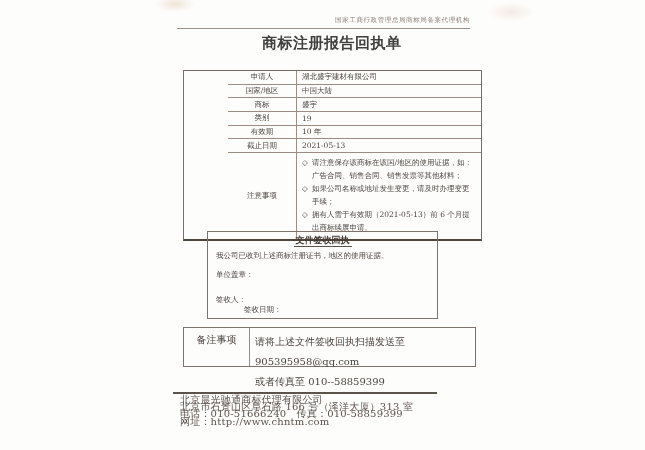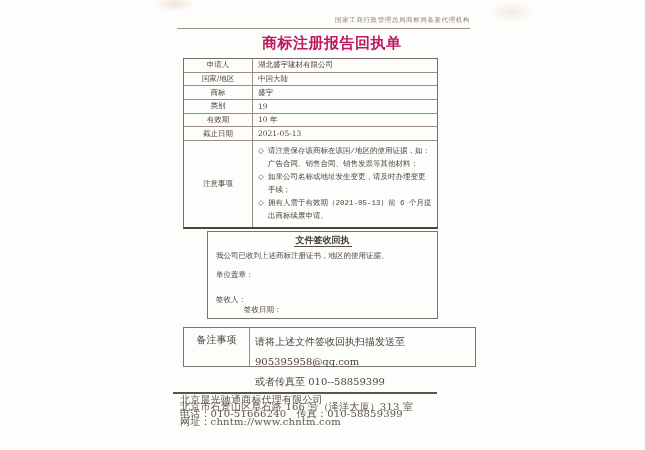--- a/index.html
+++ b/index.html
@@ -20,44 +20,45 @@
   .letterhead-text{
     position:absolute;top:16px;right:175px;
     font-size:6.5px;letter-spacing:0.6px;color:#8b7f77;white-space:nowrap;
   }
   .letterhead-rule{
     position:absolute;left:177px;top:28px;width:293px;height:1px;
     background:#9b9189;
   }
   .doc-title{
     position:absolute;left:262px;top:34px;
-    font-size:15px;font-weight:bold;letter-spacing:0.5px;color:#be185d;white-space:nowrap;
+    font-size:15px;font-weight:bold;letter-spacing:0.5px;color:#404040;white-space:nowrap;
   }
 
   
   .info-table{
-    position:absolute;left:183px;top:58px;width:253px;
+    position:absolute;left:183px;top:70px;width:253px;
     border:1px solid #776c66;border-bottom:2px solid #4f443b;
     font-size:7.5px;
+    padding-left:44px;
   }
   .irow{display:flex;height:12.7px;border-bottom:1px solid #9b8c86;}
   .irow .lbl{
     width:68px;flex:0 0 68px;border-right:1px solid #9b8c86;
     display:flex;align-items:center;justify-content:center;
   }
   .irow .val{flex:1;display:flex;align-items:center;padding-left:5px;}
   .nrow{display:flex;}
   .nrow .lbl{
     width:68px;flex:0 0 68px;border-right:1px solid #9b8c86;
     display:flex;align-items:center;justify-content:center;
   }
   .nrow .content{flex:1;padding:4px 5px 4px 5px;line-height:12.9px;}
   .note-item{display:flex;}
   .note-item .bullet{flex:0 0 10px;}
-  .note-item .note-text{flex:1;font-family:Liberation Mono, monospace;}
+  .note-item .note-text{flex:1;}
 
   
   .receipt-box{
     position:absolute;left:207px;top:231px;width:229px;height:86px;
     border:1px solid #7d736c;font-size:7.5px;
   }
   .receipt-title{width:100%;text-align:center;margin-top:2px;font-size:9px;font-weight:bold;color:#443e38;}
   .receipt-title span{border-bottom:1px solid #5a5049;padding:0 2px 1px;}
   .receipt-statement{margin:4px 8px 0 8px;}
   .seal-label{position:absolute;left:8px;top:38px;}
@@ -153,16 +154,16 @@
       <div>请将上述文件签收回执扫描发送至 905395958@qq.com</div>
       <div>或者传真至 010--58859399</div>
     </div>
   </div>
 
   <div class="footer-rule"></div>
   <div class="footer">
     <div>北京晨光驰通商标代理有限公司</div>
     <div>北京市石景山区阜石路 166 号（泽洋大厦）313 室</div>
     <div>电话：010-51666240　传真：010-58859399</div>
-    <div>网址：chntm://www.chntm.com</div>
+    <div>网址：http://www.chntm.com</div>
   </div>
 
 </div>
 
 </body></html>

